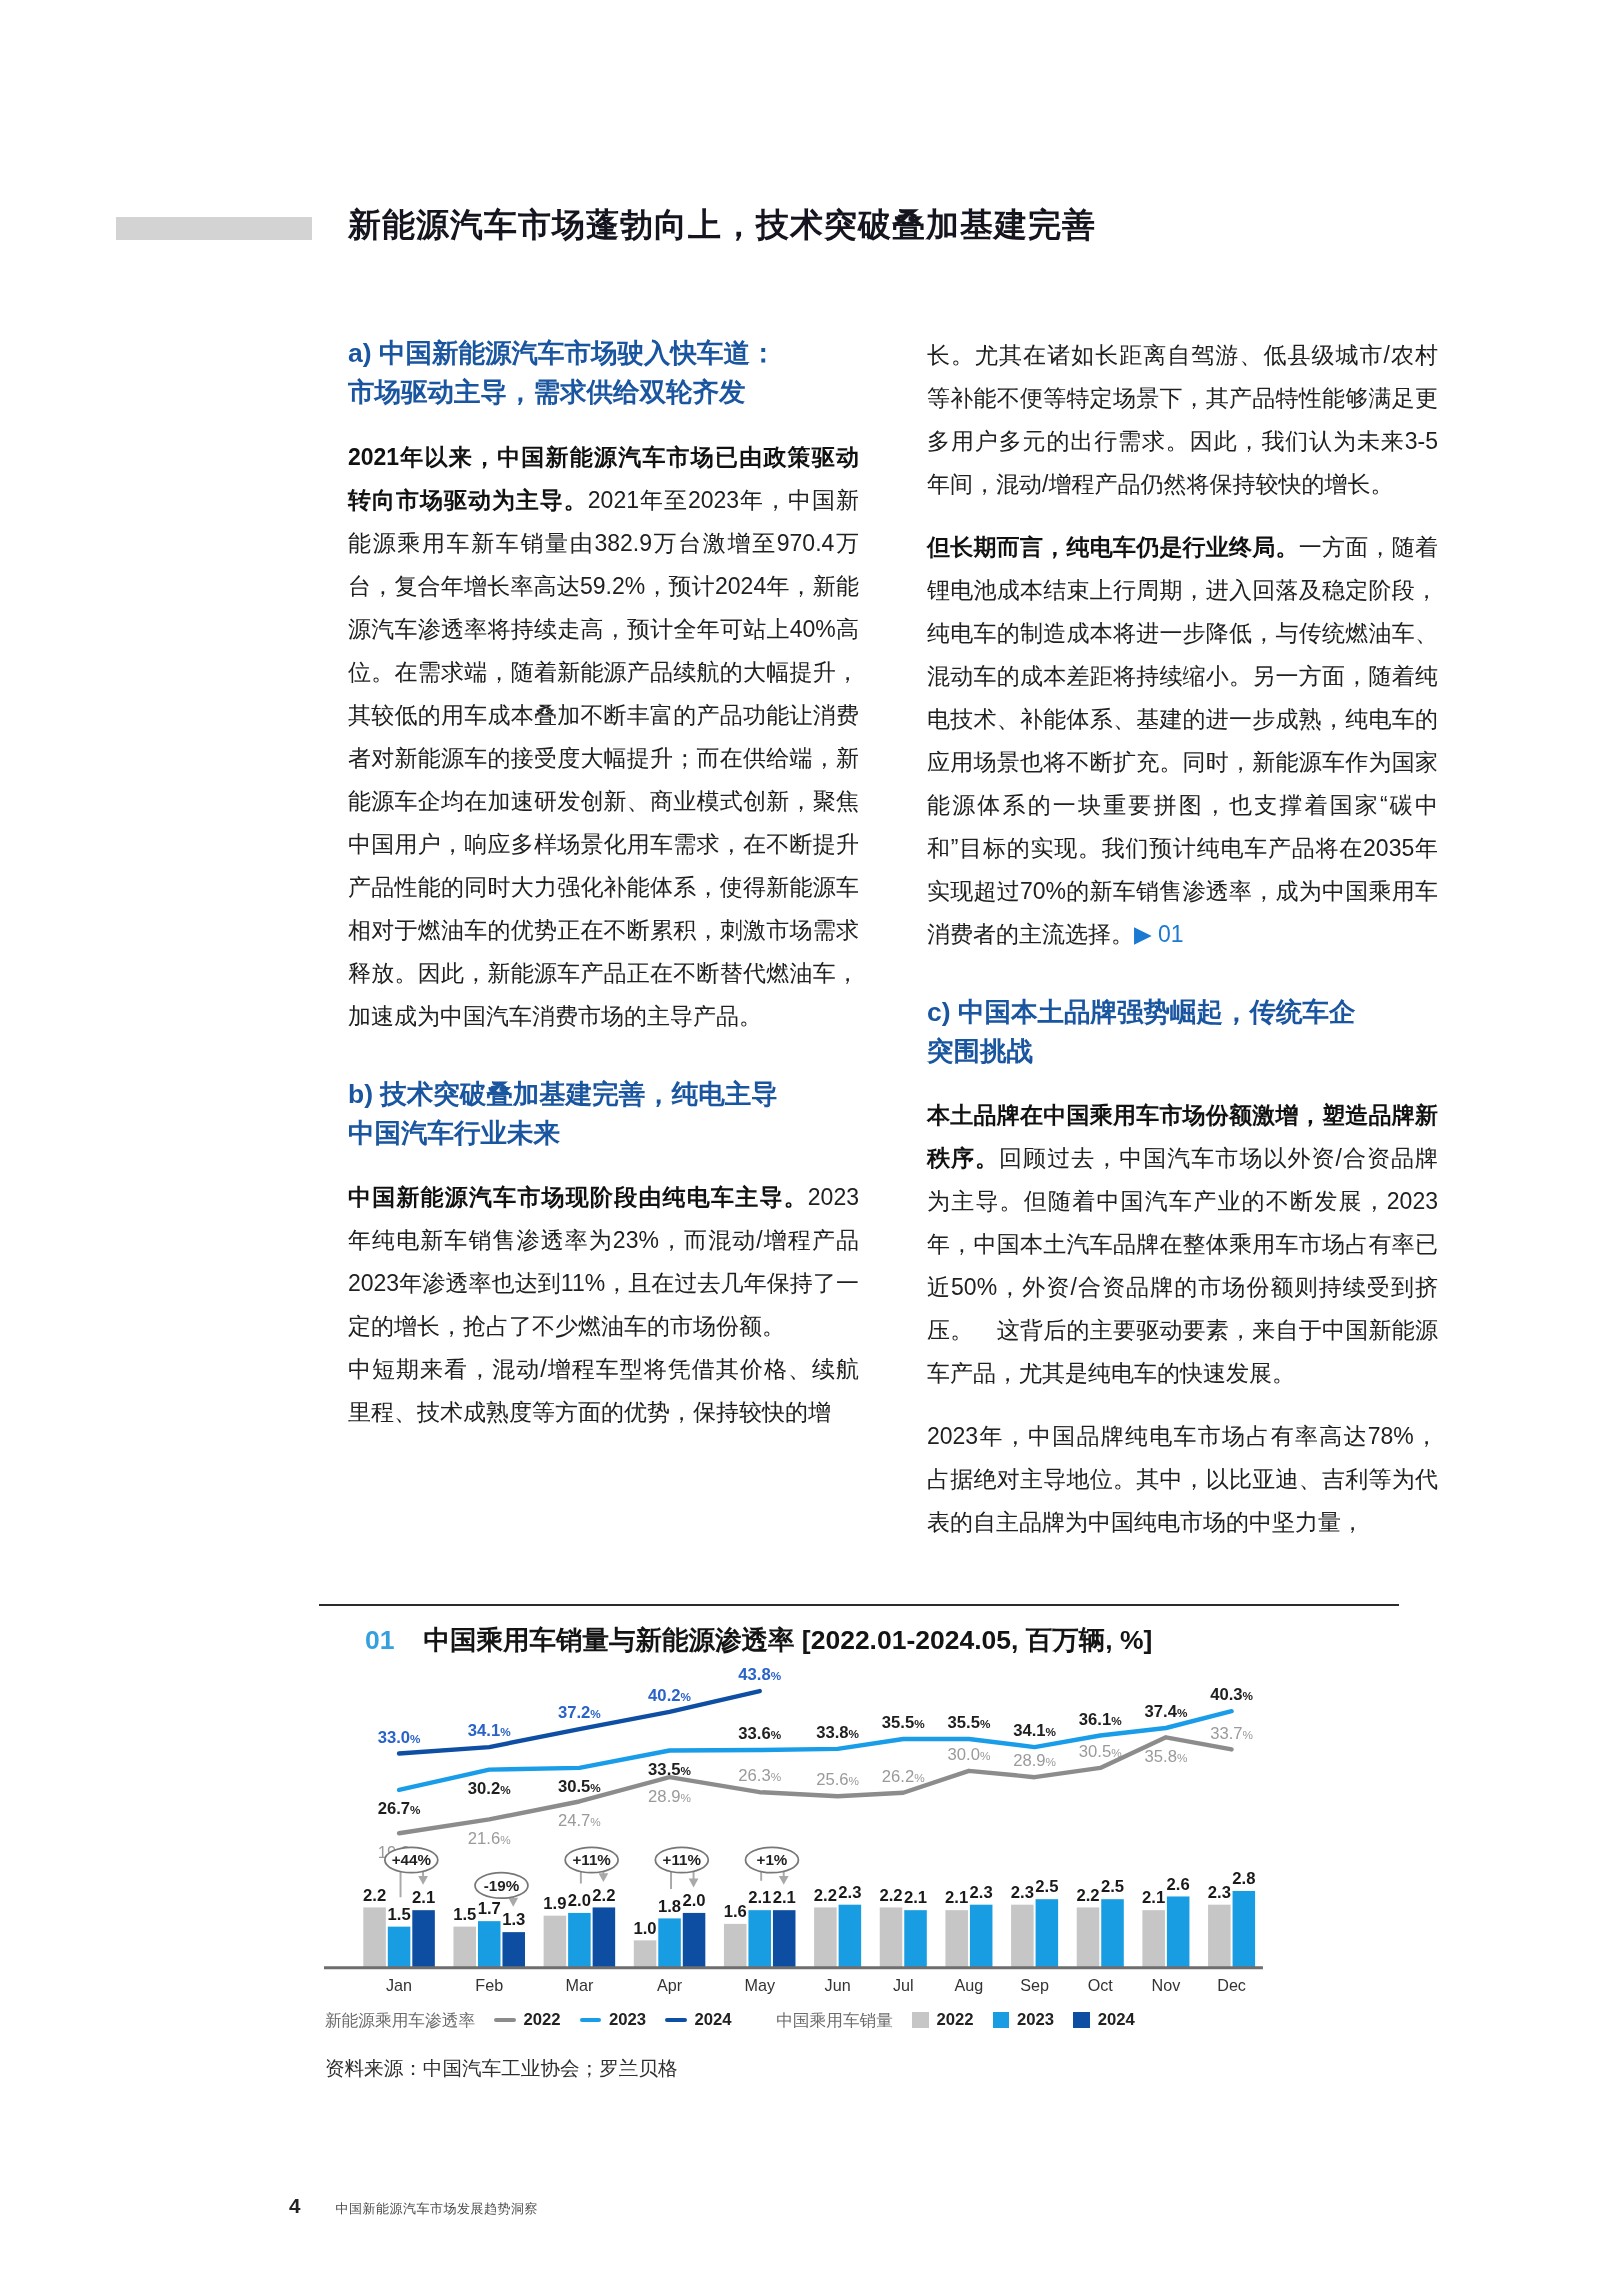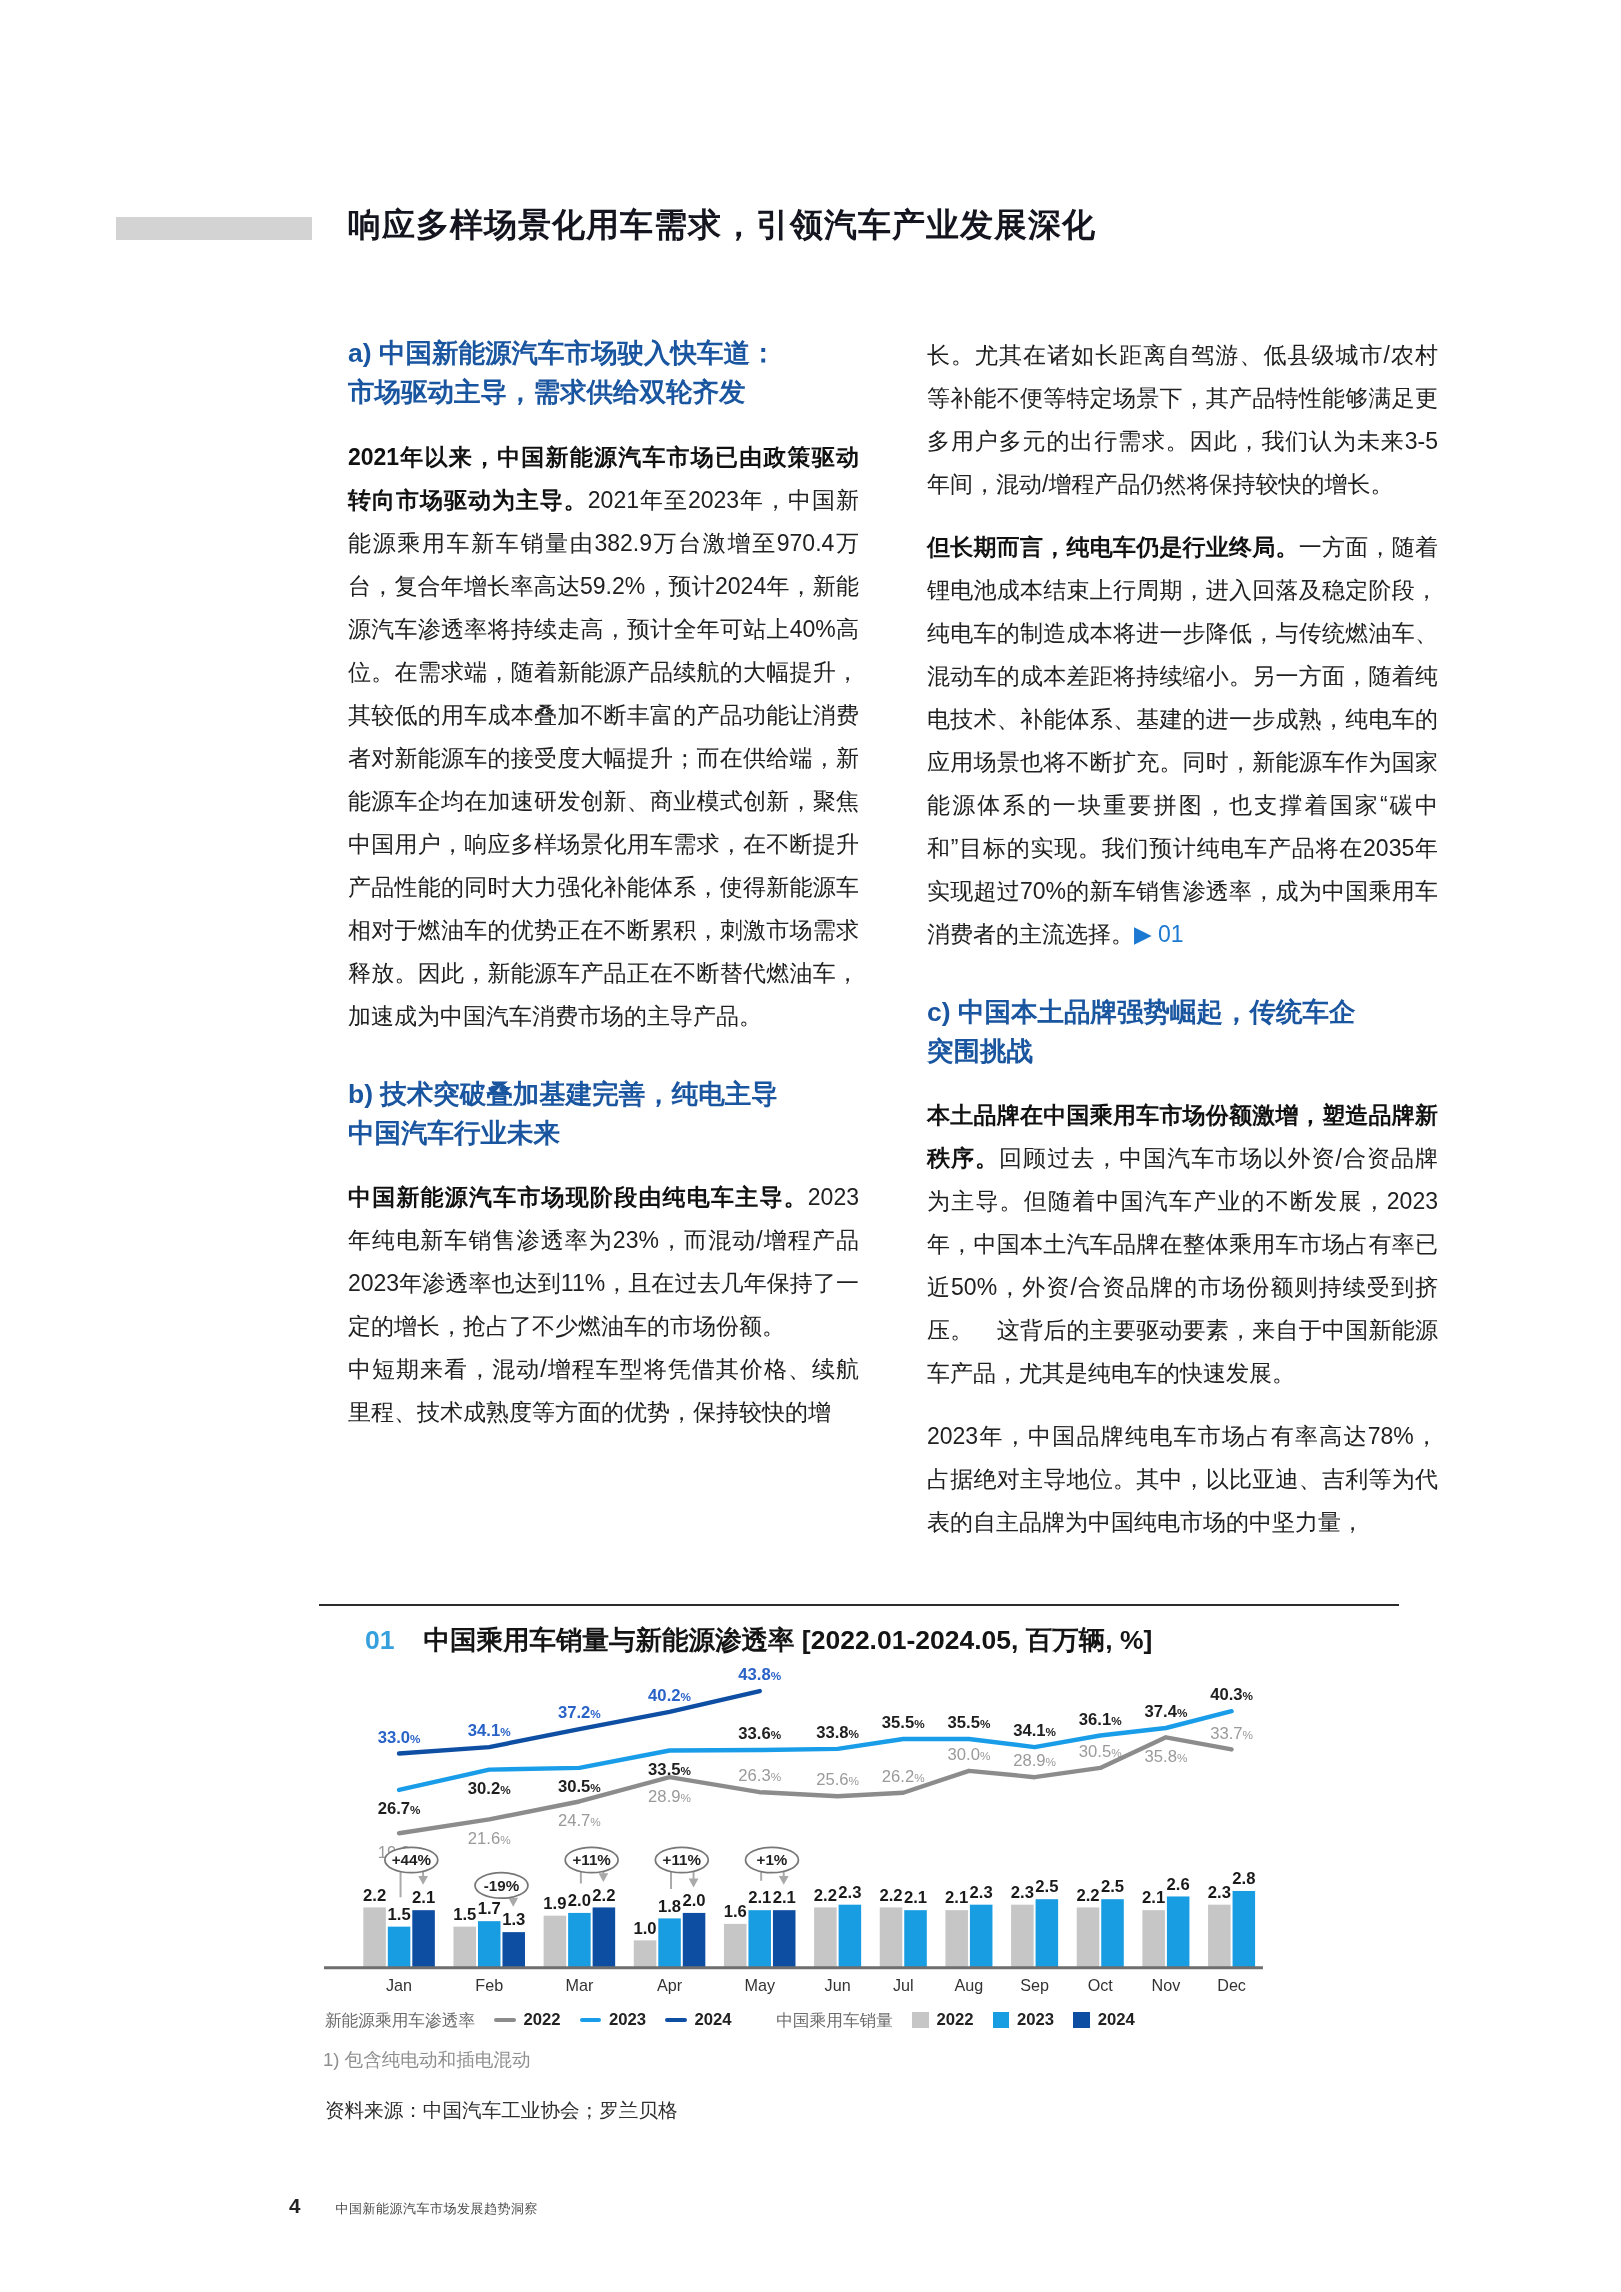--- a/index.html
+++ b/index.html
@@ -42,21 +42,21 @@
   .footer{position:absolute;left:289px;top:2194px;display:flex;gap:35px;align-items:baseline;}
   .pageno{font-weight:bold;font-size:20.6px;color:#222;}
   .doc-title{font-size:13px;color:#4a4a4a;letter-spacing:0.5px;}
 </style>
 </head>
 <body>
 
 <div class="page">
 
   <div class="accent-bar"></div>
-  <h1 class="page-title">响应多样场景化用车需求，引领汽车产业发展深化</h1>
+  <h1 class="page-title">新能源汽车市场蓬勃向上，技术突破叠加基建完善</h1>
 
   <section class="col" id="col-left">
       <h3 class="sec-heading">a) 中国新能源汽车市场驶入快车道：
 市场驱动主导，需求供给双轮齐发</h3>
       <p class="body-para"><strong>2021年以来，中国新能源汽车市场已由政策驱动转向市场驱动为主导。</strong>2021年至2023年，中国新能源乘用车新车销量由382.9万台激增至970.4万台，复合年增长率高达59.2%，预计2024年，新能源汽车渗透率将持续走高，预计全年可站上40%高位。在需求端，随着新能源产品续航的大幅提升，其较低的用车成本叠加不断丰富的产品功能让消费者对新能源车的接受度大幅提升；而在供给端，新能源车企均在加速研发创新、商业模式创新，聚焦中国用户，响应多样场景化用车需求，在不断提升产品性能的同时大力强化补能体系，使得新能源车相对于燃油车的优势正在不断累积，刺激市场需求释放。因此，新能源车产品正在不断替代燃油车，加速成为中国汽车消费市场的主导产品。</p>
       <h3 class="sec-heading">b) 技术突破叠加基建完善，纯电主导
 中国汽车行业未来</h3>
       <p class="body-para"><strong>中国新能源汽车市场现阶段由纯电车主导。</strong>2023年纯电新车销售渗透率为23%，而混动/增程产品2023年渗透率也达到11%，且在过去几年保持了一定的增长，抢占了不少燃油车的市场份额。</p>
       <p class="body-para tight">中短期来看，混动/增程车型将凭借其价格、续航里程、技术成熟度等方面的优势，保持较快的增</p>
     </section>
@@ -216,21 +216,20 @@
     <div class="legend" id="legend">
         <span class="cat">新能源乘用车渗透率</span>
         <span class="legend-item"><span class="lswatch" style="background: rgb(140, 140, 140);"></span>2022</span>
         <span class="legend-item"><span class="lswatch" style="background: rgb(26, 157, 232);"></span>2023</span>
         <span class="legend-item"><span class="lswatch" style="background: rgb(14, 78, 163);"></span>2024</span>
         <span class="cat sales">中国乘用车销量</span>
         <span class="legend-item"><span class="bswatch" style="background: rgb(198, 198, 198);"></span>2022</span>
         <span class="legend-item"><span class="bswatch" style="background: rgb(24, 157, 227);"></span>2023</span>
         <span class="legend-item"><span class="bswatch" style="background: rgb(13, 78, 163);"></span>2024</span>
       </div>
-    <div class="footnote">1) 包含纯电动和插电混动</div>
     <div class="source">资料来源：中国汽车工业协会；罗兰贝格</div>
   </section>
 
   <div class="footer">
     <span class="pageno">4</span>
     <span class="doc-title">中国新能源汽车市场发展趋势洞察</span>
   </div>
 
 </div>
 

